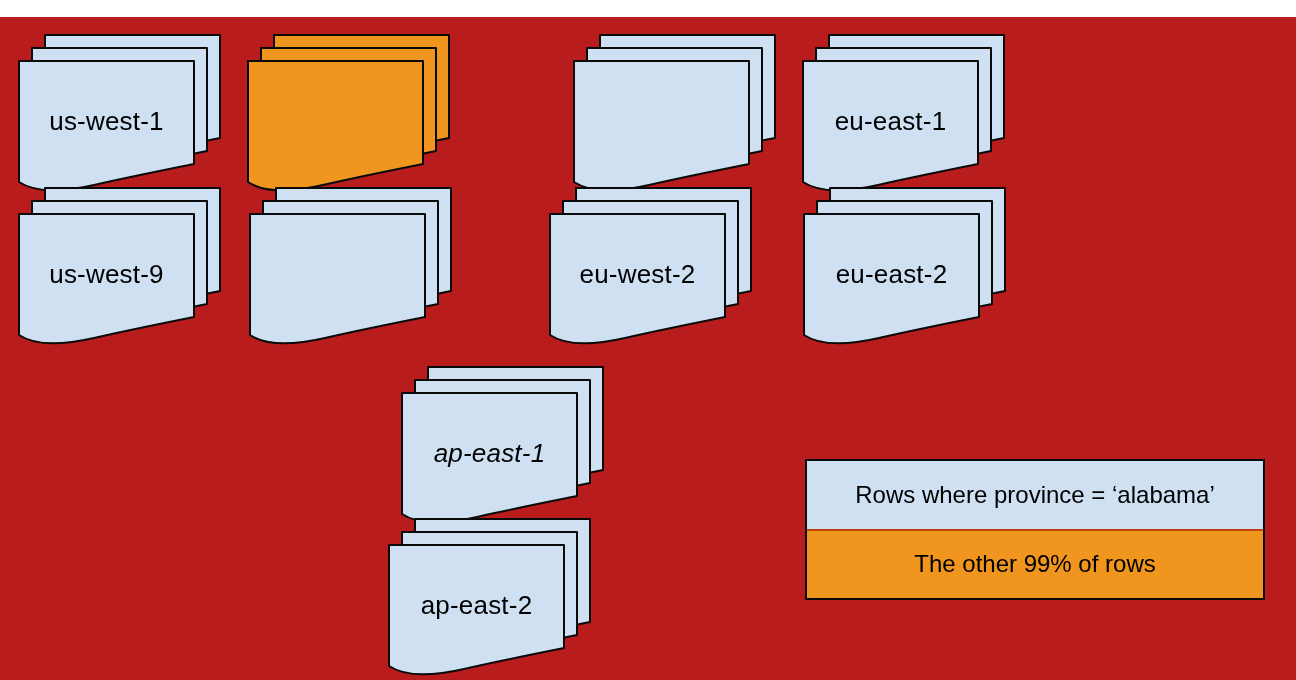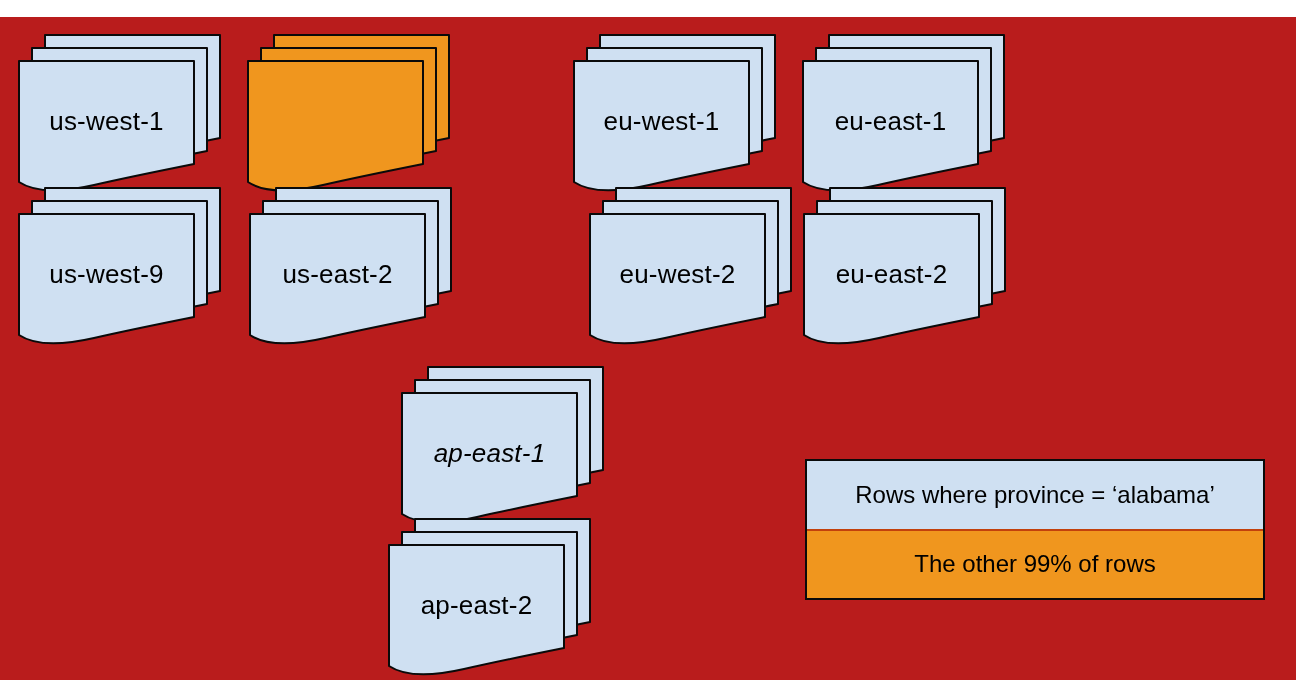--- a/index.html
+++ b/index.html
@@ -89,21 +89,20 @@
         </svg>
       </div>
       <div class="stack" style="left: 572px; top: 16px;">
         <svg width="206" height="164" viewBox="0 0 206 164">
           <g fill="#cfe0f2" stroke="#0a0a0a" stroke-width="2" stroke-linejoin="round">
             <path d="M0 0H175V103C140 110 110 116 75 124C40 132 15 131 0 121Z" transform="translate(28,2)"></path>
             <path d="M0 0H175V103C140 110 110 116 75 124C40 132 15 131 0 121Z" transform="translate(15,15)"></path>
             <path d="M0 0H175V103C140 110 110 116 75 124C40 132 15 131 0 121Z" transform="translate(2,28)"></path>
           </g>
         </svg>
-        <div class="stack-label">eu-west-1</div>
       </div>
       <div class="stack" style="left: 801px; top: 16px;">
         <svg width="206" height="164" viewBox="0 0 206 164">
           <g fill="#cfe0f2" stroke="#0a0a0a" stroke-width="2" stroke-linejoin="round">
             <path d="M0 0H175V103C140 110 110 116 75 124C40 132 15 131 0 121Z" transform="translate(28,2)"></path>
             <path d="M0 0H175V103C140 110 110 116 75 124C40 132 15 131 0 121Z" transform="translate(15,15)"></path>
             <path d="M0 0H175V103C140 110 110 116 75 124C40 132 15 131 0 121Z" transform="translate(2,28)"></path>
           </g>
         </svg>
         <div class="stack-label">eu-east-1</div>
@@ -119,23 +118,22 @@
         <div class="stack-label">us-west-9</div>
       </div>
       <div class="stack" style="left: 248px; top: 169px;">
         <svg width="206" height="164" viewBox="0 0 206 164">
           <g fill="#cfe0f2" stroke="#0a0a0a" stroke-width="2" stroke-linejoin="round">
             <path d="M0 0H175V103C140 110 110 116 75 124C40 132 15 131 0 121Z" transform="translate(28,2)"></path>
             <path d="M0 0H175V103C140 110 110 116 75 124C40 132 15 131 0 121Z" transform="translate(15,15)"></path>
             <path d="M0 0H175V103C140 110 110 116 75 124C40 132 15 131 0 121Z" transform="translate(2,28)"></path>
           </g>
         </svg>
-        <div class="stack-label">us-east-2</div>
       </div>
-      <div class="stack" style="left: 588px; top: 169px;">
+      <div class="stack" style="left: 548px; top: 169px;">
         <svg width="206" height="164" viewBox="0 0 206 164">
           <g fill="#cfe0f2" stroke="#0a0a0a" stroke-width="2" stroke-linejoin="round">
             <path d="M0 0H175V103C140 110 110 116 75 124C40 132 15 131 0 121Z" transform="translate(28,2)"></path>
             <path d="M0 0H175V103C140 110 110 116 75 124C40 132 15 131 0 121Z" transform="translate(15,15)"></path>
             <path d="M0 0H175V103C140 110 110 116 75 124C40 132 15 131 0 121Z" transform="translate(2,28)"></path>
           </g>
         </svg>
         <div class="stack-label">eu-west-2</div>
       </div>
       <div class="stack" style="left: 802px; top: 169px;">

